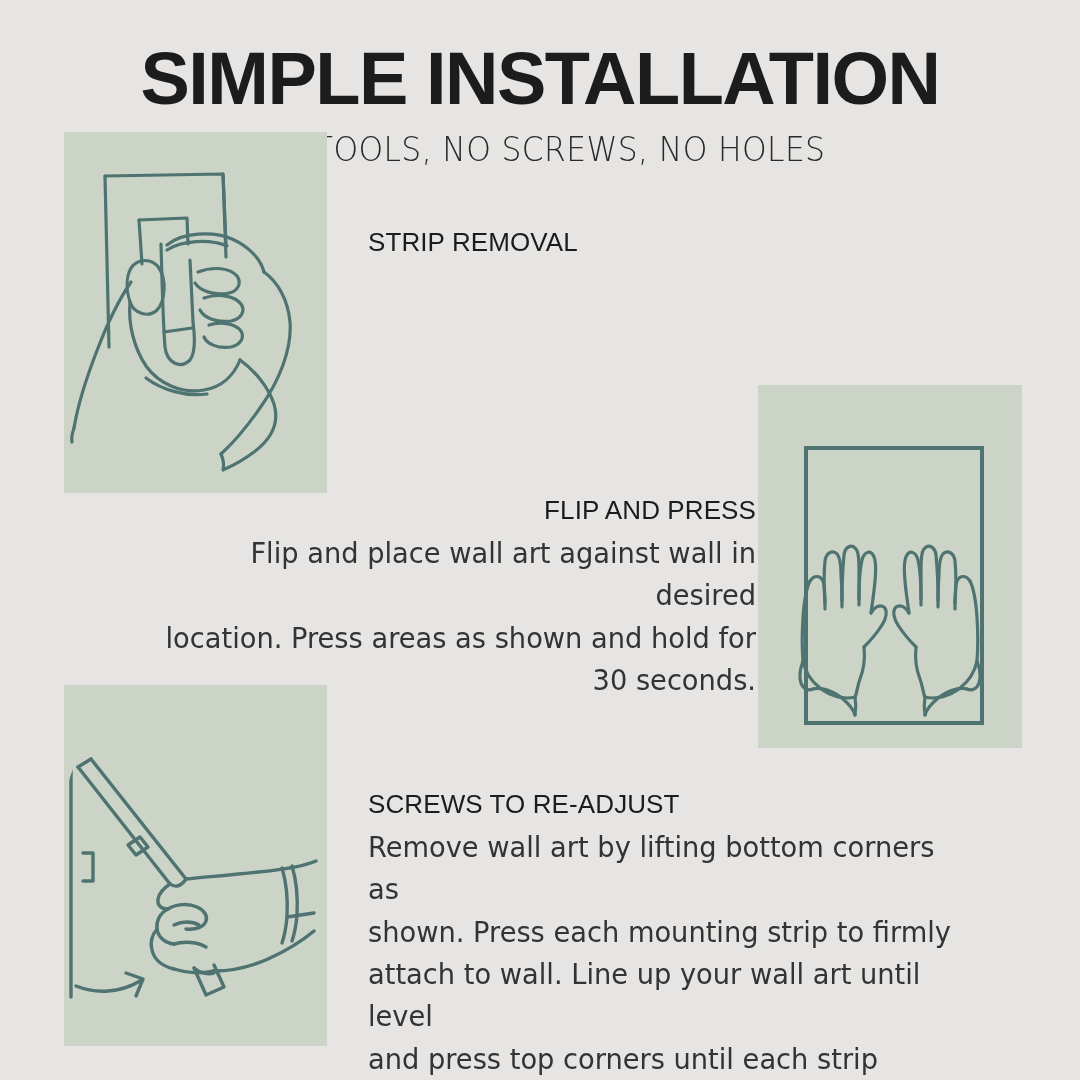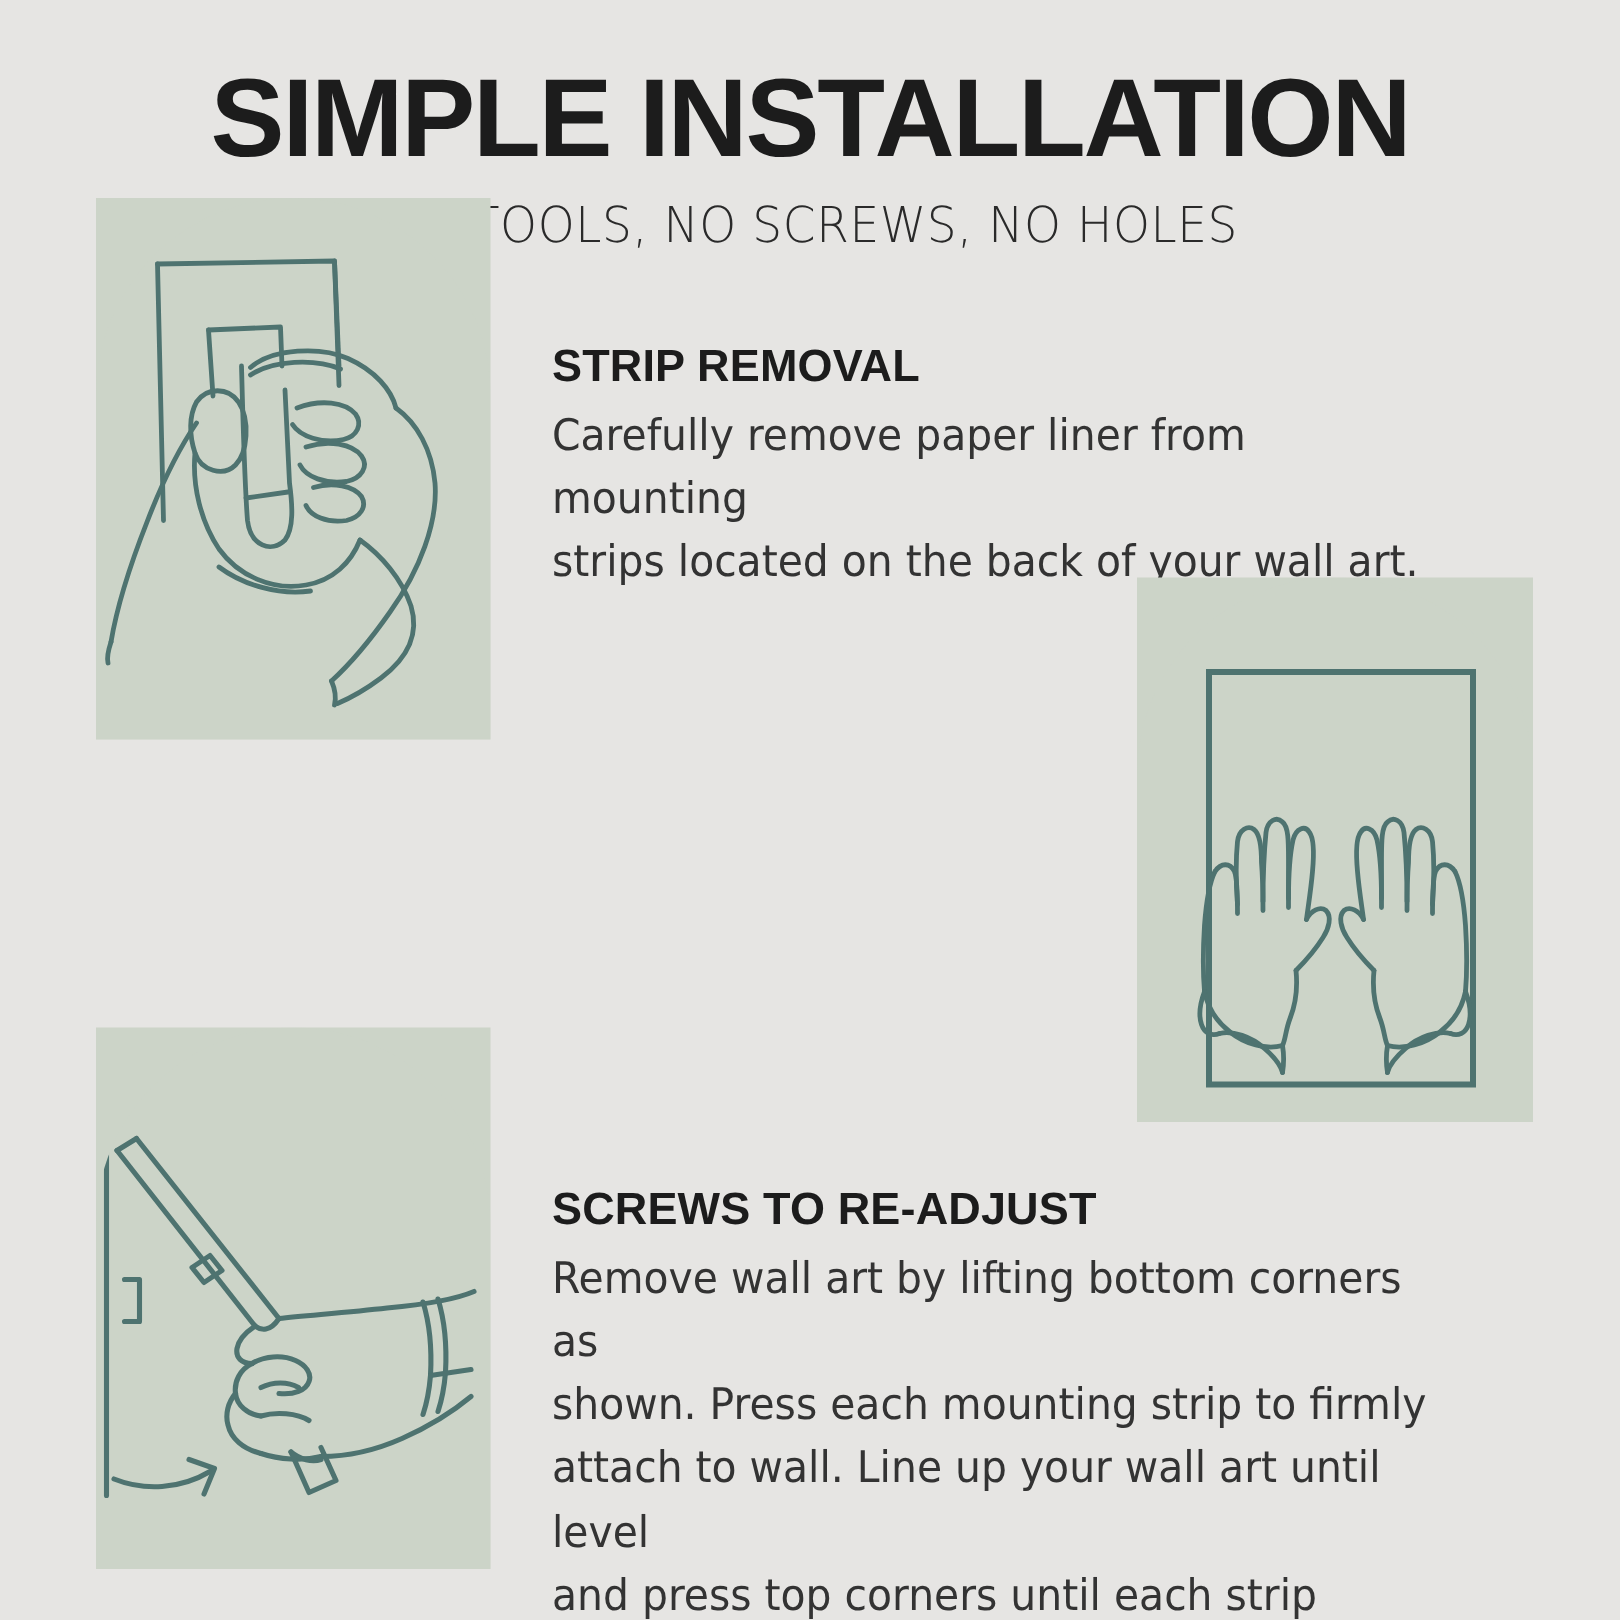--- a/index.html
+++ b/index.html
@@ -60,22 +60,22 @@
     height: 100%;
   }
   #panel-1 { left: 64px;  top: 132px; width: 263px; height: 361px; }
   #panel-2 { left: 758px; top: 385px; width: 264px; height: 363px; }
   #panel-3 { left: 64px;  top: 685px; width: 263px; height: 361px; }
 
   
   .step { position: absolute; }
   .step-title {
     margin: 0 0 6px 0;
-    font-size: 30px;
-    font-weight: 700;
+    font-size: 26px;
+    font-weight: 400;
     letter-spacing: 0.1px;
     color: #1c1c1c;
     line-height: 1.15;
   }
   .step-body {
     margin: 0;
     font-size: 29px;
     font-weight: 400;
     line-height: 1.46;
     color: #333333;
@@ -145,24 +145,20 @@
 
           <path d="M67,150 C56,166 44,190 34,216 C23,244 14,272 10,296"></path>
           <path d="M10,296 C8,302 7,306 8,310"></path>
         </g>
       </g>
     </svg>
   </div>
 
   <div class="step" id="step-1">
     <h2 class="step-title">STRIP REMOVAL</h2>
-    <div class="step-body-wrap">
-      <span class="step-body ln">Carefully remove paper liner from mounting</span>
-      <span class="step-body ln">strips located on the back of your wall art.</span>
-    </div>
   </div>
 
   <div class="panel" id="panel-2">
     <svg viewBox="0 0 264 363" preserveAspectRatio="none">
       <defs>
         <clipPath id="archClip2">
           <path d="M0,132 A132,132 0 0 1 264,132 L264,363 L0,363 Z"></path>
         </clipPath>
       </defs>
       <g clip-path="url(#archClip2)">
@@ -197,20 +193,28 @@
           <path d="M219,276 C217,286 211,296 202,303 C192,311 178,315 167,312"></path>
           <path d="M158,262 C157,272 158,284 162,294 C165,302 165,308 167,312"></path>
           <path d="M219,276 C222,284 223,292 221,298 C219,304 214,306 209,304"></path>
           <path d="M209,304 C200,302 188,306 179,314 C172,320 168,326 167,330"></path>
           <path d="M167,312 C166,318 166,324 167,330"></path>
         </g>
       </g>
     </svg>
   </div>
 
+  <div class="step" id="step-2">
+    <h2 class="step-title">FLIP AND PRESS</h2>
+    <div class="step-body-wrap">
+      <span class="step-body ln">Flip and place wall art against wall in desired</span>
+      <span class="step-body ln">location. Press areas as shown and hold for</span>
+      <span class="step-body ln">30 seconds.</span>
+    </div>
+  </div>
 
   <div class="panel" id="panel-3">
     <svg viewBox="0 0 263 361" preserveAspectRatio="none">
       <defs>
         <clipPath id="archClip3">
           <path d="M0,131.5 A131.5,131.5 0 0 1 263,131.5 L263,361 L0,361 Z"></path>
         </clipPath>
       </defs>
       <g clip-path="url(#archClip3)">
         <rect x="0" y="0" width="263" height="361" fill="#ccd4c8"></rect>

